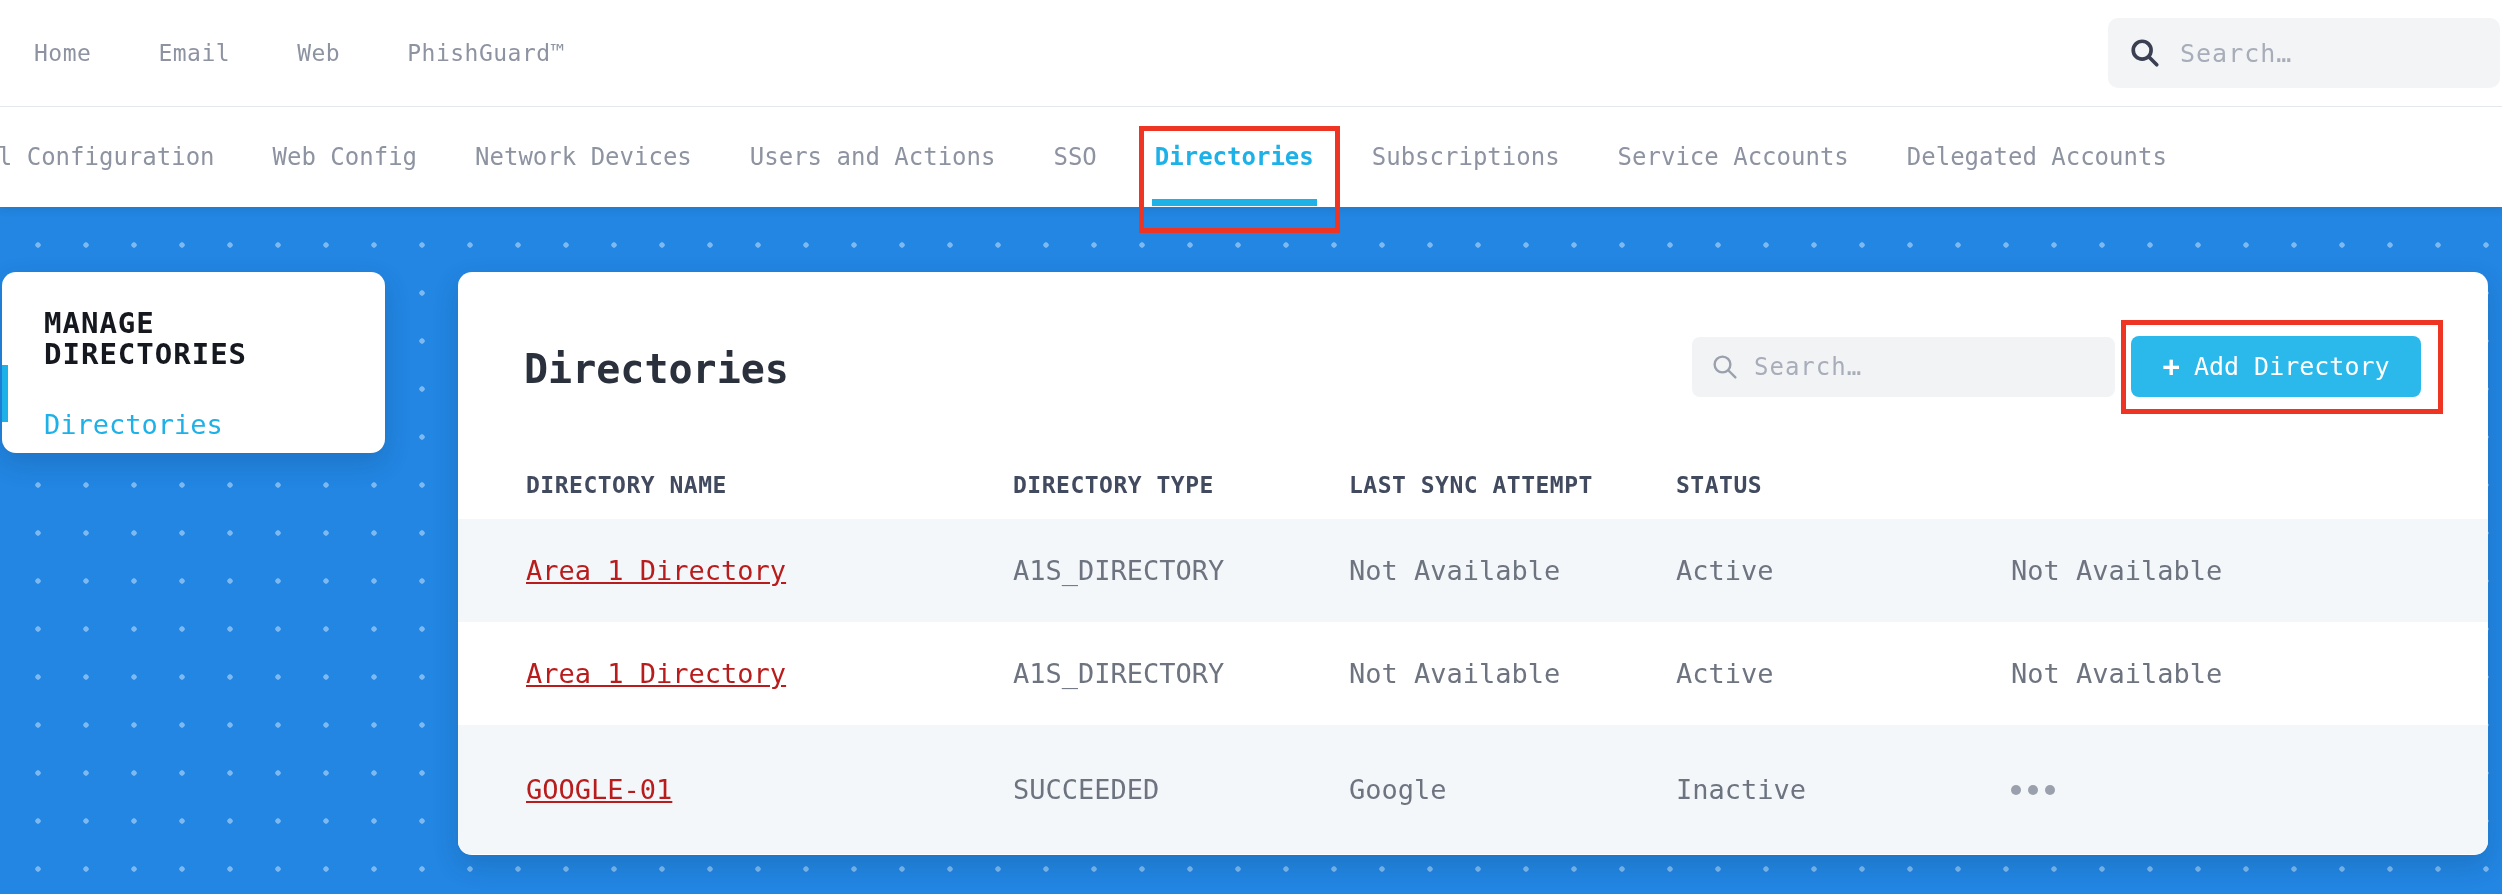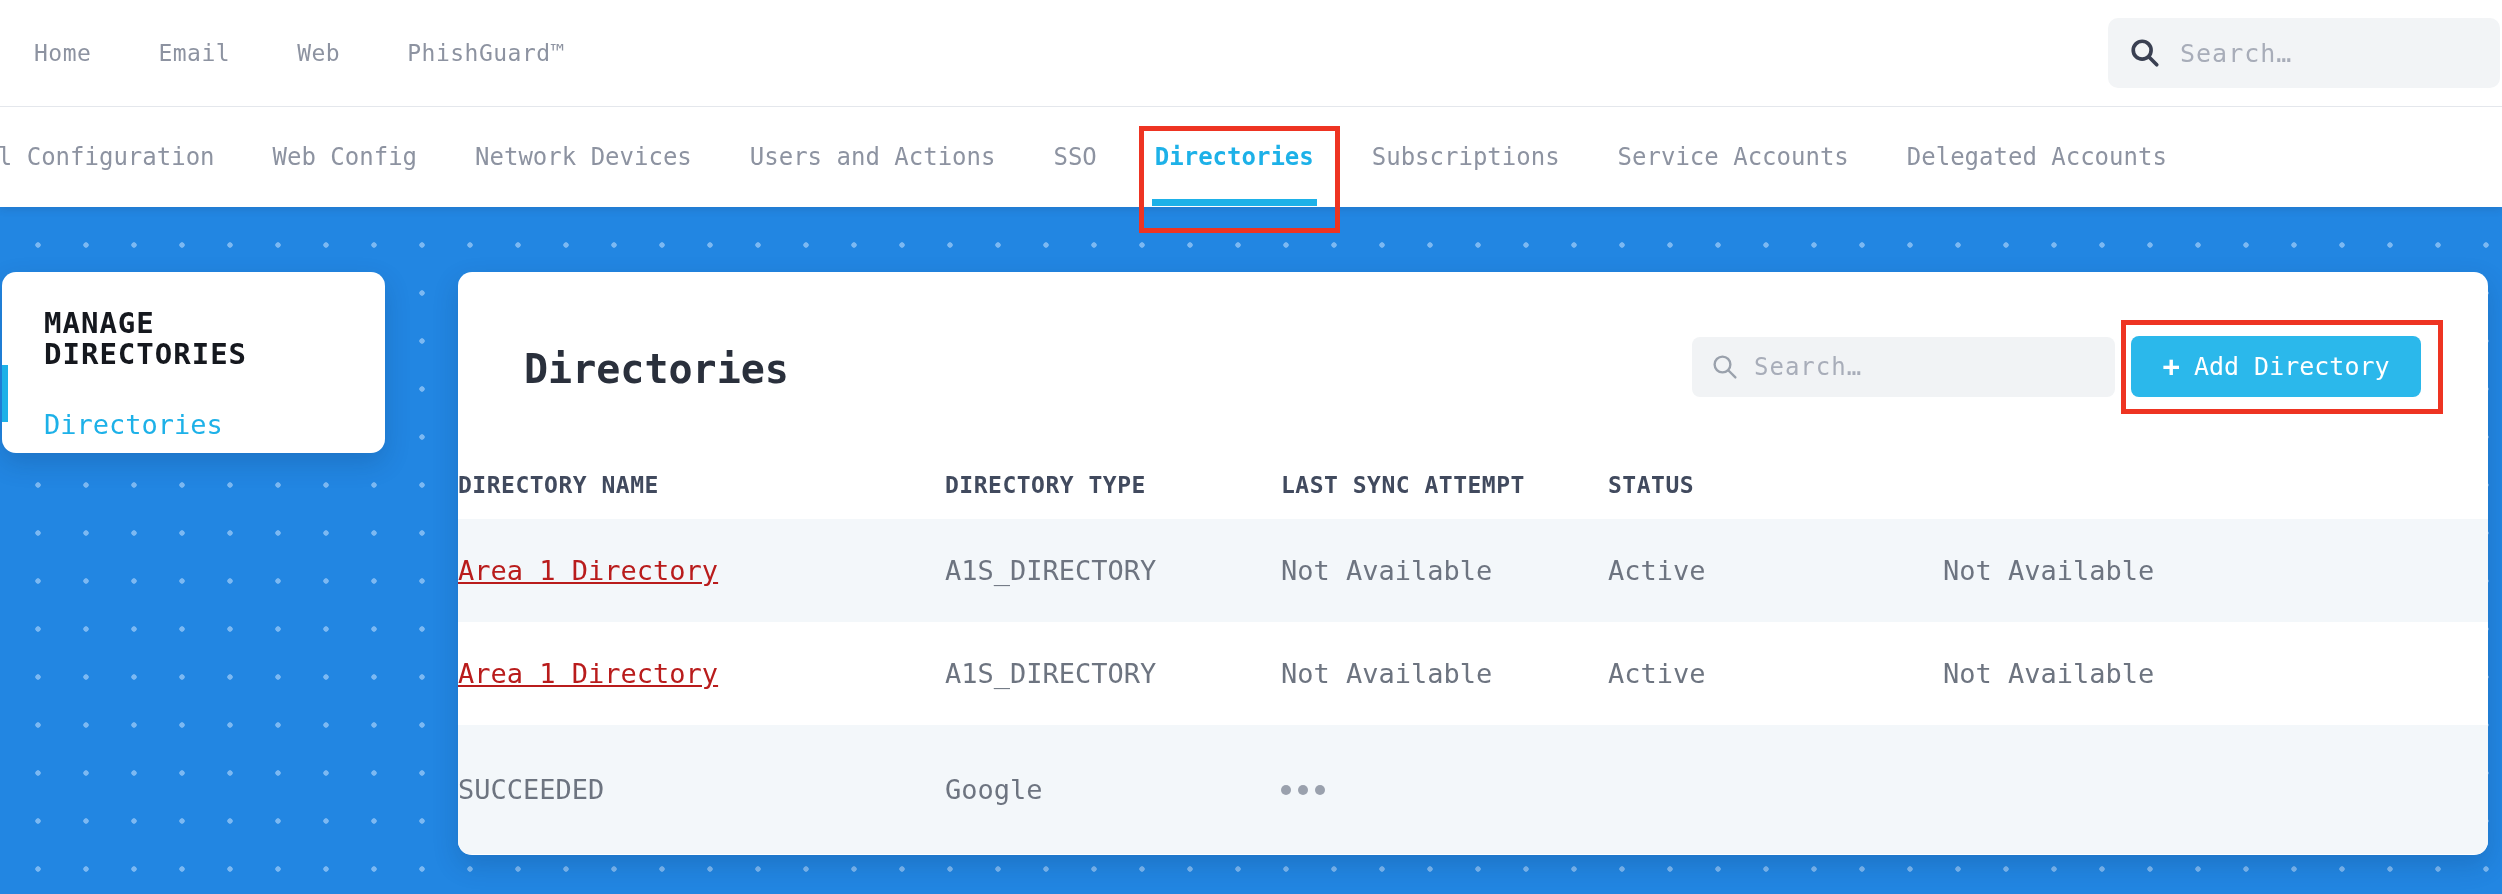--- a/index.html
+++ b/index.html
@@ -57,21 +57,21 @@
   .card-search .search-input { font-size:24px; color:#6d7480; }
   .add-btn { position:absolute; left:1673px; top:64px; width:290px; height:61px;
       background:#2bb8eb; color:#fff; border:none; border-radius:8px; font:inherit;
       font-size:25px; display:flex; align-items:center; justify-content:center; gap:14px; cursor:pointer; }
   .add-btn .plus { font-size:29px; font-weight:bold; line-height:1; }
   .btn-annotation { position:absolute; left:1663px; top:48px; width:322px; height:94px;
       border:5px solid #ee3422; pointer-events:none; }
 
   
   .grid-row { display:grid; grid-template-columns:487px 336px 327px 335px 349px 1fr;
-      align-items:center; }
+      padding-left:68px; align-items:center; }
   .thead { height:69px; font-size:23px; font-weight:bold; color:#414a5e; letter-spacing:.5px; }
   .trow { height:103px; font-size:27px; color:#6d7480; }
   .trow.alt { background:#f3f7fa; }
   .trow.last { height:129px; }
   .cell-link { color:#b91c1c; cursor:pointer;text-decoration:underline; }
   .dots { display:flex; gap:7px; align-items:center; cursor:pointer; }
   .dots i { width:10px; height:10px; border-radius:50%; background:#9aa1ad; }
 </style>
 </head>
 <body>
@@ -154,22 +154,24 @@
     <div class="grid-row trow">
       <span class="cell-link">Area 1 Directory</span>
       <span>A1S_DIRECTORY</span>
       <span>Not Available</span>
       <span>Active</span>
       <span>Not Available</span>
       <span></span>
     </div>
 
     <div class="grid-row trow alt last">
+      <span class="cell-link">GOOGLE-01</span>
       <span>SUCCEEDED</span>
       <span>Google</span>
+      <span>Inactive</span>
       <span class="dots">
           <i></i>
           <i></i>
           <i></i>
         </span>
     </div>
   </section>
 </main>
 
 </body></html>

